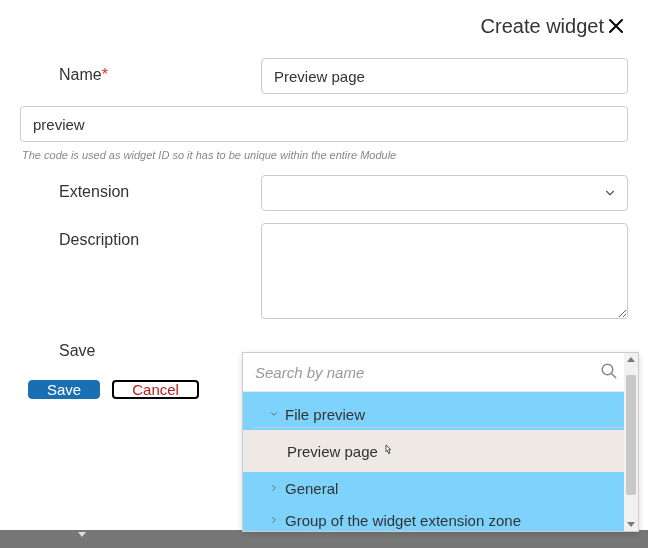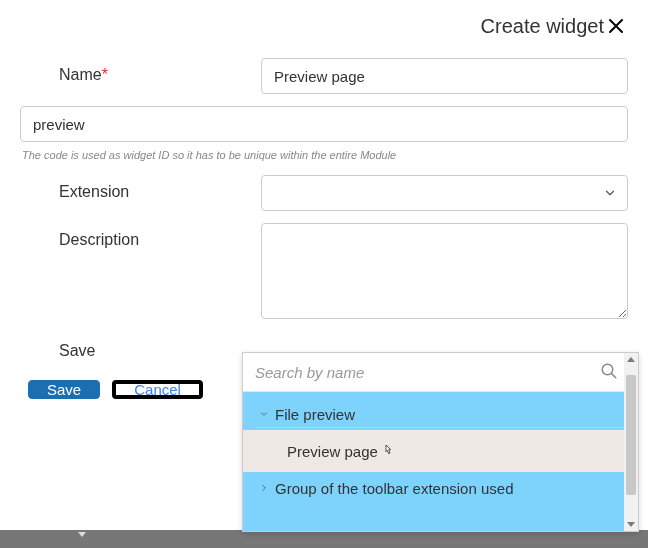--- a/index.html
+++ b/index.html
@@ -24,21 +24,21 @@
   }
   .hint { font-size:11px; font-style:italic; color:#888; padding:6px 2px 0 2px; line-height:1.4; }
   .selectbox {
     width:100%; height:36px; border:1px solid #ccc; border-radius:4px;
     display:flex; align-items:center; justify-content:flex-end; padding:0 10px; cursor:pointer;
   }
   .chev { width:14px; height:14px; }
   .buttons { display:flex; gap:12px; padding:14px 0 0 8px; }
   .btn { height:19px; padding:0 18px; border-radius:4px; font-size:15px; cursor:pointer; display:flex; align-items:center; }
   .btn-primary { background:#1a6fb3; border:1px solid #1a6fb3; color:#fff; }
-  .btn-secondary { background:#fff; border:4px solid #000000; color:#3b82f6; }
+  .btn-secondary { background:#fff; border:2px solid #000000; color:#b91c1c; }
   .bottombar { position:absolute; left:0; right:0; bottom:0; height:18px; background:#777; }
   .bottombar .dd { position:absolute; left:78px; top:2px; width:0; height:0; border-left:4px solid transparent; border-right:4px solid transparent; border-top:5px solid #ddd; }
 
   
   .popover {
     position:absolute; left:242px; top:352px; width:397px; height:180px;
     background:#7dd3fc; border:1px solid #ccc; box-shadow:0 2px 6px rgba(0,0,0,0.15);
     display:flex; flex-direction:column; z-index:10;
   }
   .searchwrap { position:relative; padding:0; border-bottom:1px solid #e5e5e5; }
@@ -46,21 +46,21 @@
     width:100%; height:38px; padding:6px 34px 6px 12px; border:none; outline:none;
     font-size:15px;
   }
   .searchinput::placeholder { font-style:italic; color:#999; }
   .magnify { position:absolute; right:20px; top:9px; width:18px; height:18px; color:#888; }
   .scrollbar { position:absolute; right:0; top:0; width:14px; height:100%; background:#f1f1f1; }
   .scrollbar .thumb { position:absolute; right:2px; top:22px; width:10px; height:120px; background:#c8c8c8; border-radius:2px; }
   .scrollbar .arrup { position:absolute; right:3px; top:4px; width:0; height:0; border-left:4px solid transparent; border-right:4px solid transparent; border-bottom:5px solid #7a7a7a; }
   .scrollbar .arrdn { position:absolute; right:3px; bottom:4px; width:0; height:0; border-left:4px solid transparent; border-right:4px solid transparent; border-top:5px solid #7a7a7a; }
   .tree { flex:1; overflow:hidden; padding:6px 0 0 0; margin-right:14px; position:relative; }
-  .treerow { display:flex; align-items:center; height:32px; font-size:15px; color:#333; padding-left:14px; cursor:pointer; }
+  .treerow { display:flex; align-items:center; height:32px; font-size:15px; color:#333; padding-left:24px; cursor:pointer; }
   .treerow.group { font-weight:normal; }
   .treerow.item { padding-left:44px; }
   .treerow.sel { background:#eee9e4; }
   .treerow .caret { width:14px; display:flex; align-items:center; justify-content:center; margin-right:4px; }
   .treerow .caret svg { width:10px; height:10px; }
   .underline { position:absolute; left:12px; right:0; top:35px; height:1px; background:#b8d2e8; }
   .cursor { width:16px; height:20px; margin-left:2px; }
 </style>
 </head>
 <body>
@@ -143,21 +143,29 @@
       <svg class="cursor" viewBox="0 0 24 30">
           <path d="M9 6 v10 l2-2 2 5 2-1 -2-5 h3 z" fill="#fff" stroke="#000" stroke-width="1"></path>
         </svg>
     </div>
     <div class="treerow group">
       <span class="caret">
           <svg viewBox="0 0 24 24">
             <path d="M9 6l6 6-6 6" stroke="#555" stroke-width="2" fill="none" stroke-linecap="round" stroke-linejoin="round"></path>
           </svg>
         </span>
-      <span>Group of the toolbar extension used</span>
+      <span>General</span>
+    </div>
+    <div class="treerow group">
+      <span class="caret">
+          <svg viewBox="0 0 24 24">
+            <path d="M9 6l6 6-6 6" stroke="#555" stroke-width="2" fill="none" stroke-linecap="round" stroke-linejoin="round"></path>
+          </svg>
+        </span>
+      <span>Group of the widget extension zone</span>
     </div>
   </div>
   <div class="scrollbar">
     <div class="arrup"></div>
     <div class="thumb"></div>
     <div class="arrdn"></div>
   </div>
 </div>
 
 <div class="bottombar">

